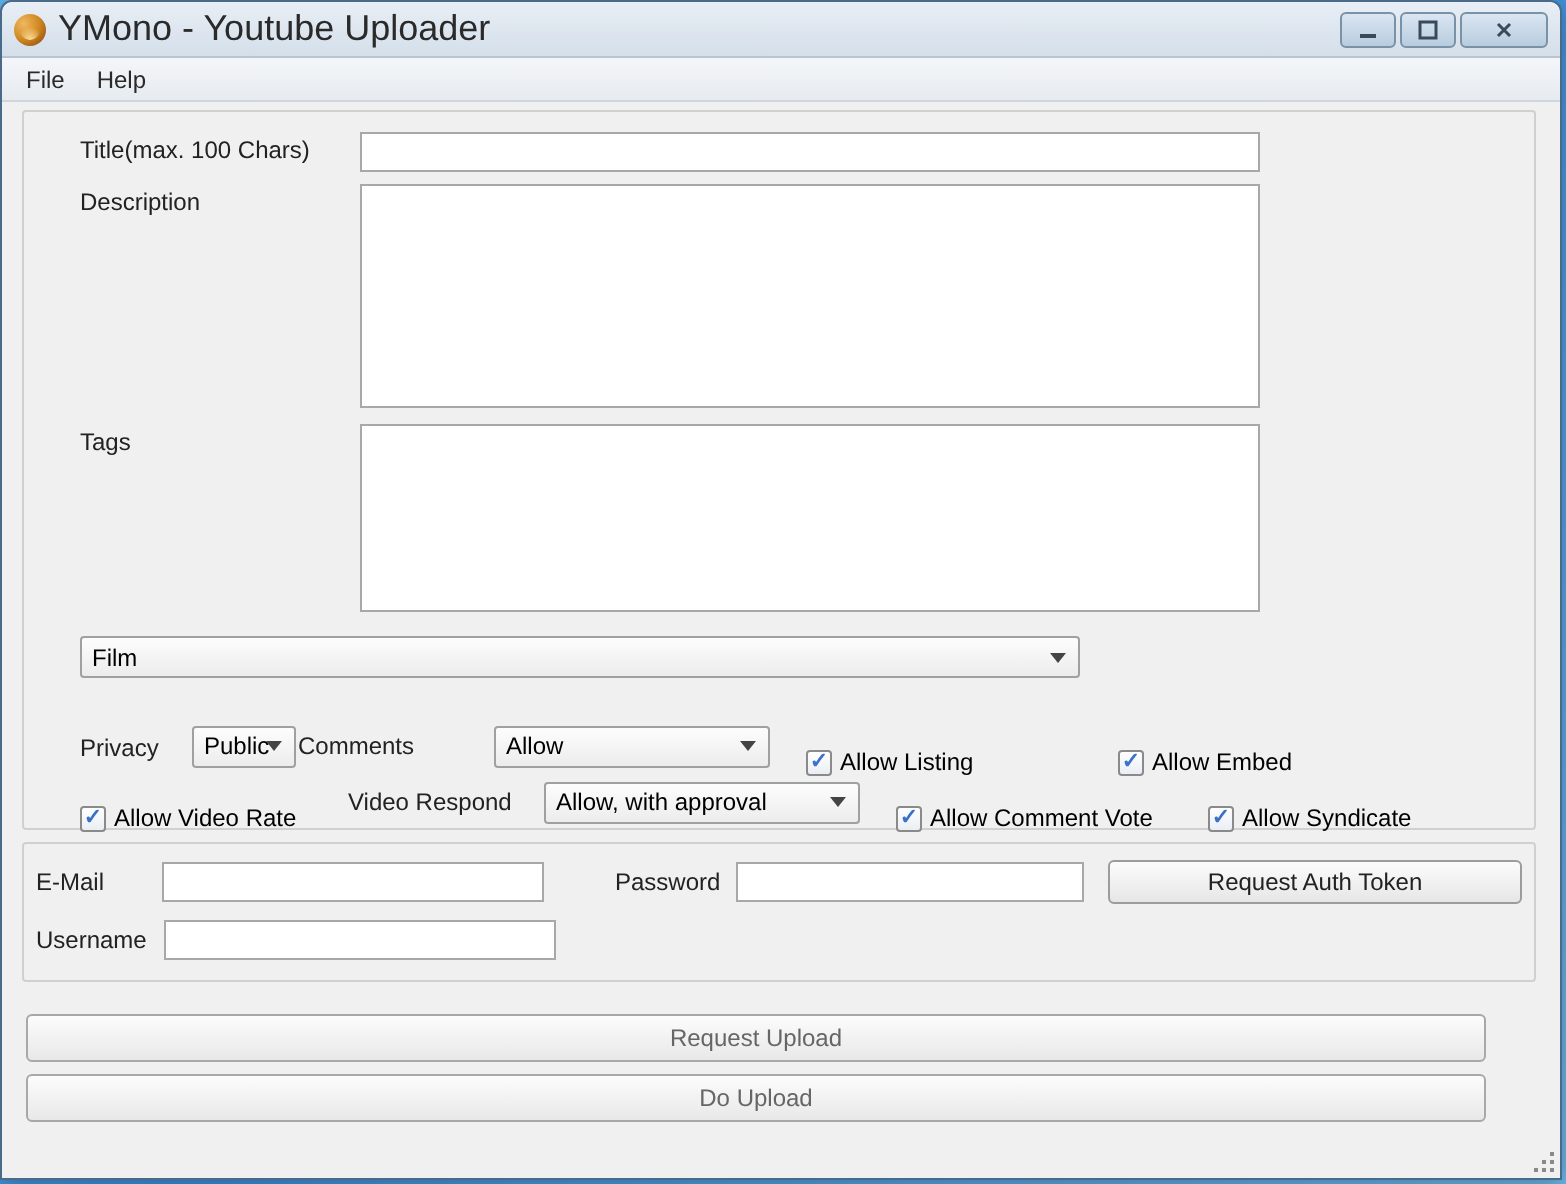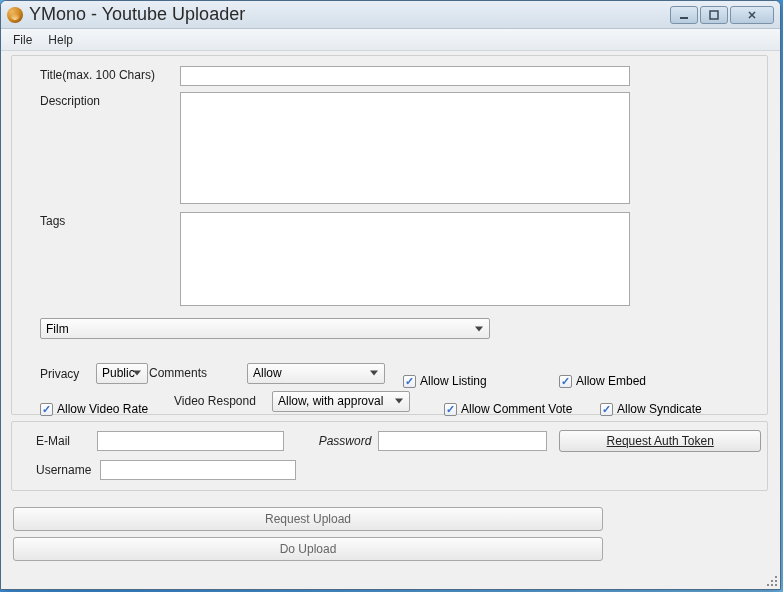--- a/index.html
+++ b/index.html
@@ -167,51 +167,50 @@
   font-weight: bold;
   line-height: 1;
 }
 .panel-bottom {
   position: absolute;
   left: 10px; right: 12px;
   top: 370px;
   background: #f0f0f0;
   border: 1px solid #d0d0d0;
   border-radius: 2px;
-  padding: 8px 6px 10px 24px;
+  padding: 8px 6px 10px 6px;
 }
 .auth-row {
   display: flex;
   align-items: center;
   gap: 6px;
   margin-bottom: 8px;
 }
 .auth-lbl { width: 58px; color: #222; }
 .big-button {
   display: block;
-  width: 590px;
+  width: 730px;
   height: 24px;
   margin: 6px auto 0;
   background: linear-gradient(#fcfcfc, #e8e8e8);
   border: 1px solid #a8a8a8;
   border-radius: 3px;
   color: #666;
   font: inherit;
   cursor: pointer;
 }
 .wide-button {
   width: 212px;
   height: 22px;
   background: linear-gradient(#fcfcfc, #e6e6e6);
   border: 1px solid #9c9c9c;
   border-radius: 3px;
   color: #222;
   font: inherit;
   cursor: pointer;
-  text-decoration: underline;
 }
 .resize-grip {
   position: absolute;
   right: 3px; bottom: 3px;
   width: 14px; height: 14px;
 }
 .resize-grip span {
   position: absolute;
   width: 2px; height: 2px;
   background: #8a8a8a;
@@ -262,21 +261,21 @@
         <div class="lbl">Description</div>
         <textarea class="textarea" style="width: 450px; height: 112px;"></textarea>
       </div>
 
       <div class="row" style="top:156px;">
         <div class="lbl">Tags</div>
         <textarea class="textarea" style="width: 450px; height: 94px;"></textarea>
       </div>
 
       <div class="row" style="top:262px;">
-        <div class="select-box" style="width:450px;">
+        <div class="select-box" style="width:500px;">
           <span>Film</span>
         </div>
       </div>
 
       <div class="row" style="top:302px; width:720px; align-items:center;">
         <div class="lbl" style="width:56px;">Privacy</div>
         <div class="select-box" style="width:52px;margin-right:1px;">
           <span>Public</span>
         </div>
         <div class="lbl" style="width:98px;padding-top:0;">Comments</div>
@@ -292,41 +291,41 @@
           <span>Allow Embed</span>
         </div>
       </div>
 
       <div class="row" style="top:330px; width:720px; align-items:center;">
         <div class="cb-wrap" style="width:134px;text-align:right;">
           <span class="checkbox checked"></span>
           <span>Allow Video Rate</span>
         </div>
         <div class="lbl" style="width:98px;padding-top:0;">Video Respond</div>
-        <div class="select-box" style="width:138px;margin-right:34px;">
+        <div class="select-box" style="width:158px;margin-right:18px;">
           <span>Allow, with approval</span>
         </div>
         <div class="cb-wrap" style="width:156px;">
           <span class="checkbox checked"></span>
           <span>Allow Comment Vote</span>
         </div>
         <div class="cb-wrap">
           <span class="checkbox checked"></span>
           <span>Allow Syndicate</span>
         </div>
       </div>
 
     </div>
 
     <div class="panel-bottom">
       <div class="auth-row">
         <span class="auth-lbl">E-Mail</span>
         <input class="text-input" style="width: 196px;" value="">
         <span style="width:24px;"></span>
-        <span class="auth-lbl" style="width:56px;font-style:italic;">Password</span>
+        <span class="auth-lbl" style="width:56px;">Password</span>
         <input type="password" class="text-input" style="width: 178px;" value="">
         <span style="flex:1"></span>
         <button class="wide-button">Request Auth Token</button>
       </div>
       <div class="auth-row" style="margin-bottom:0;">
         <span class="auth-lbl">Username</span>
         <input class="text-input" style="width: 196px;" value="">
       </div>
     </div>
 

